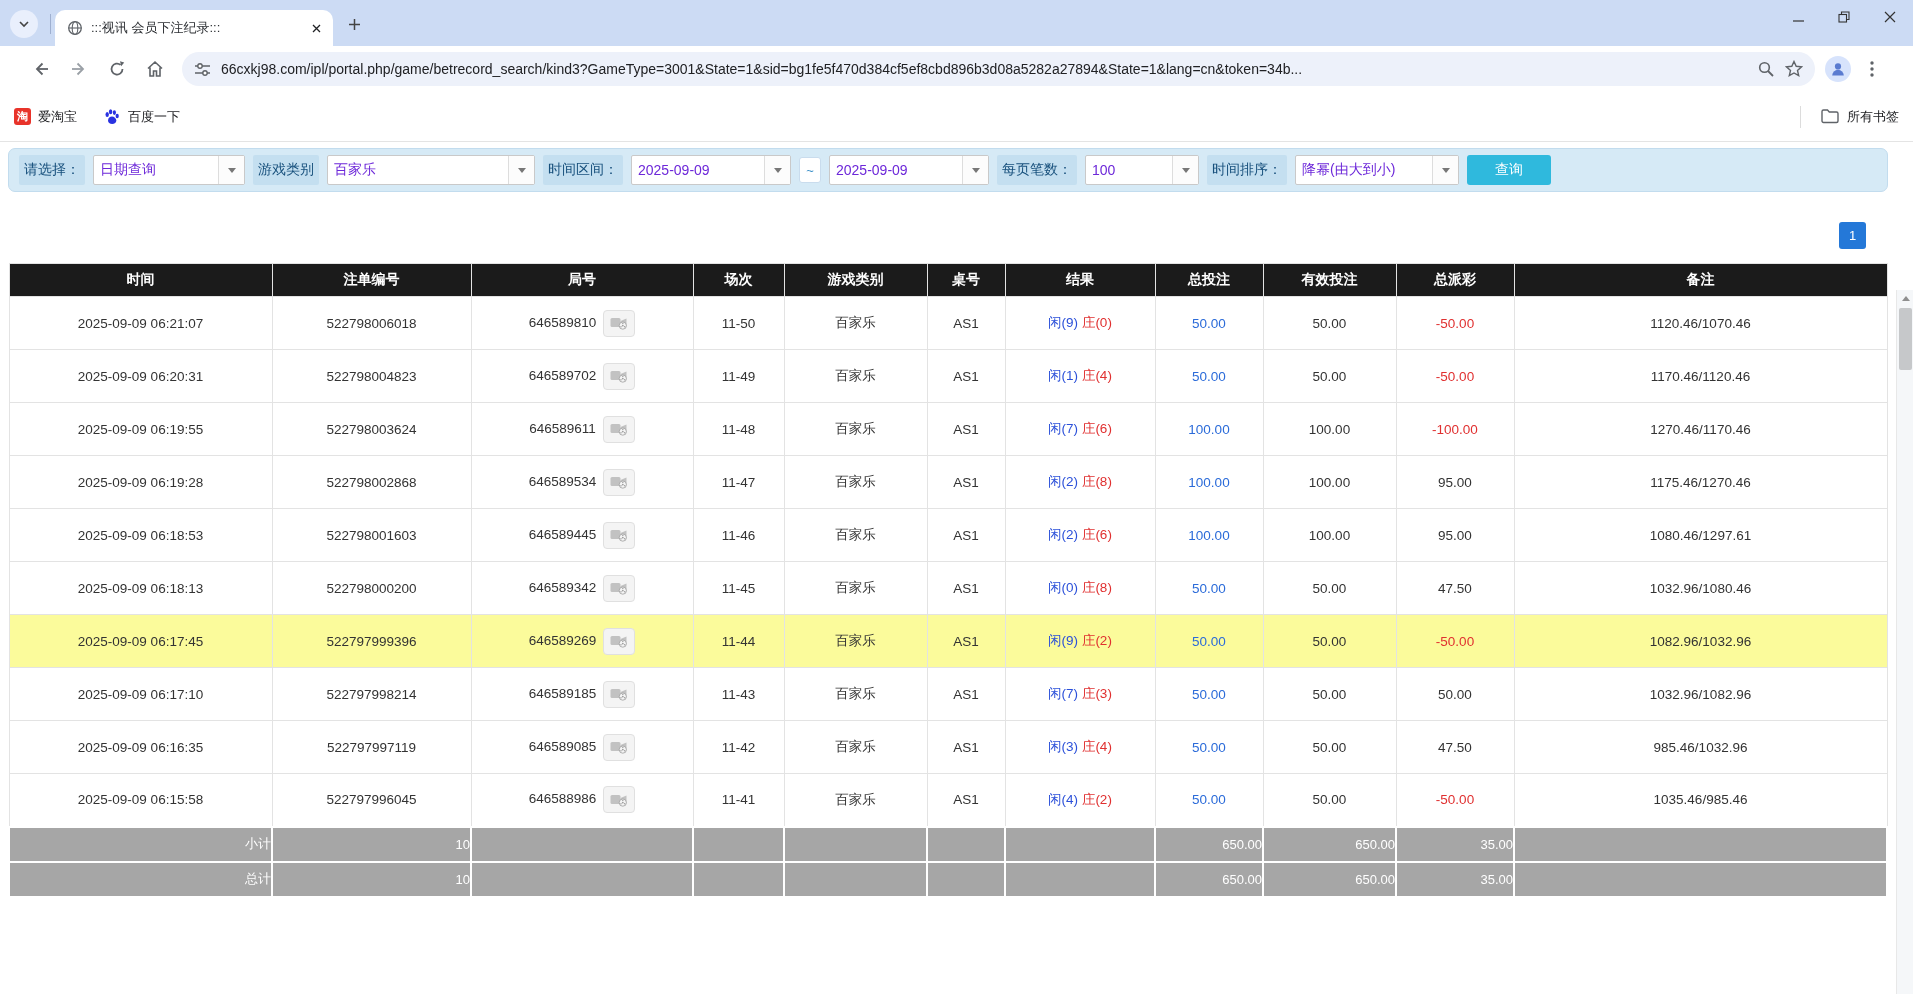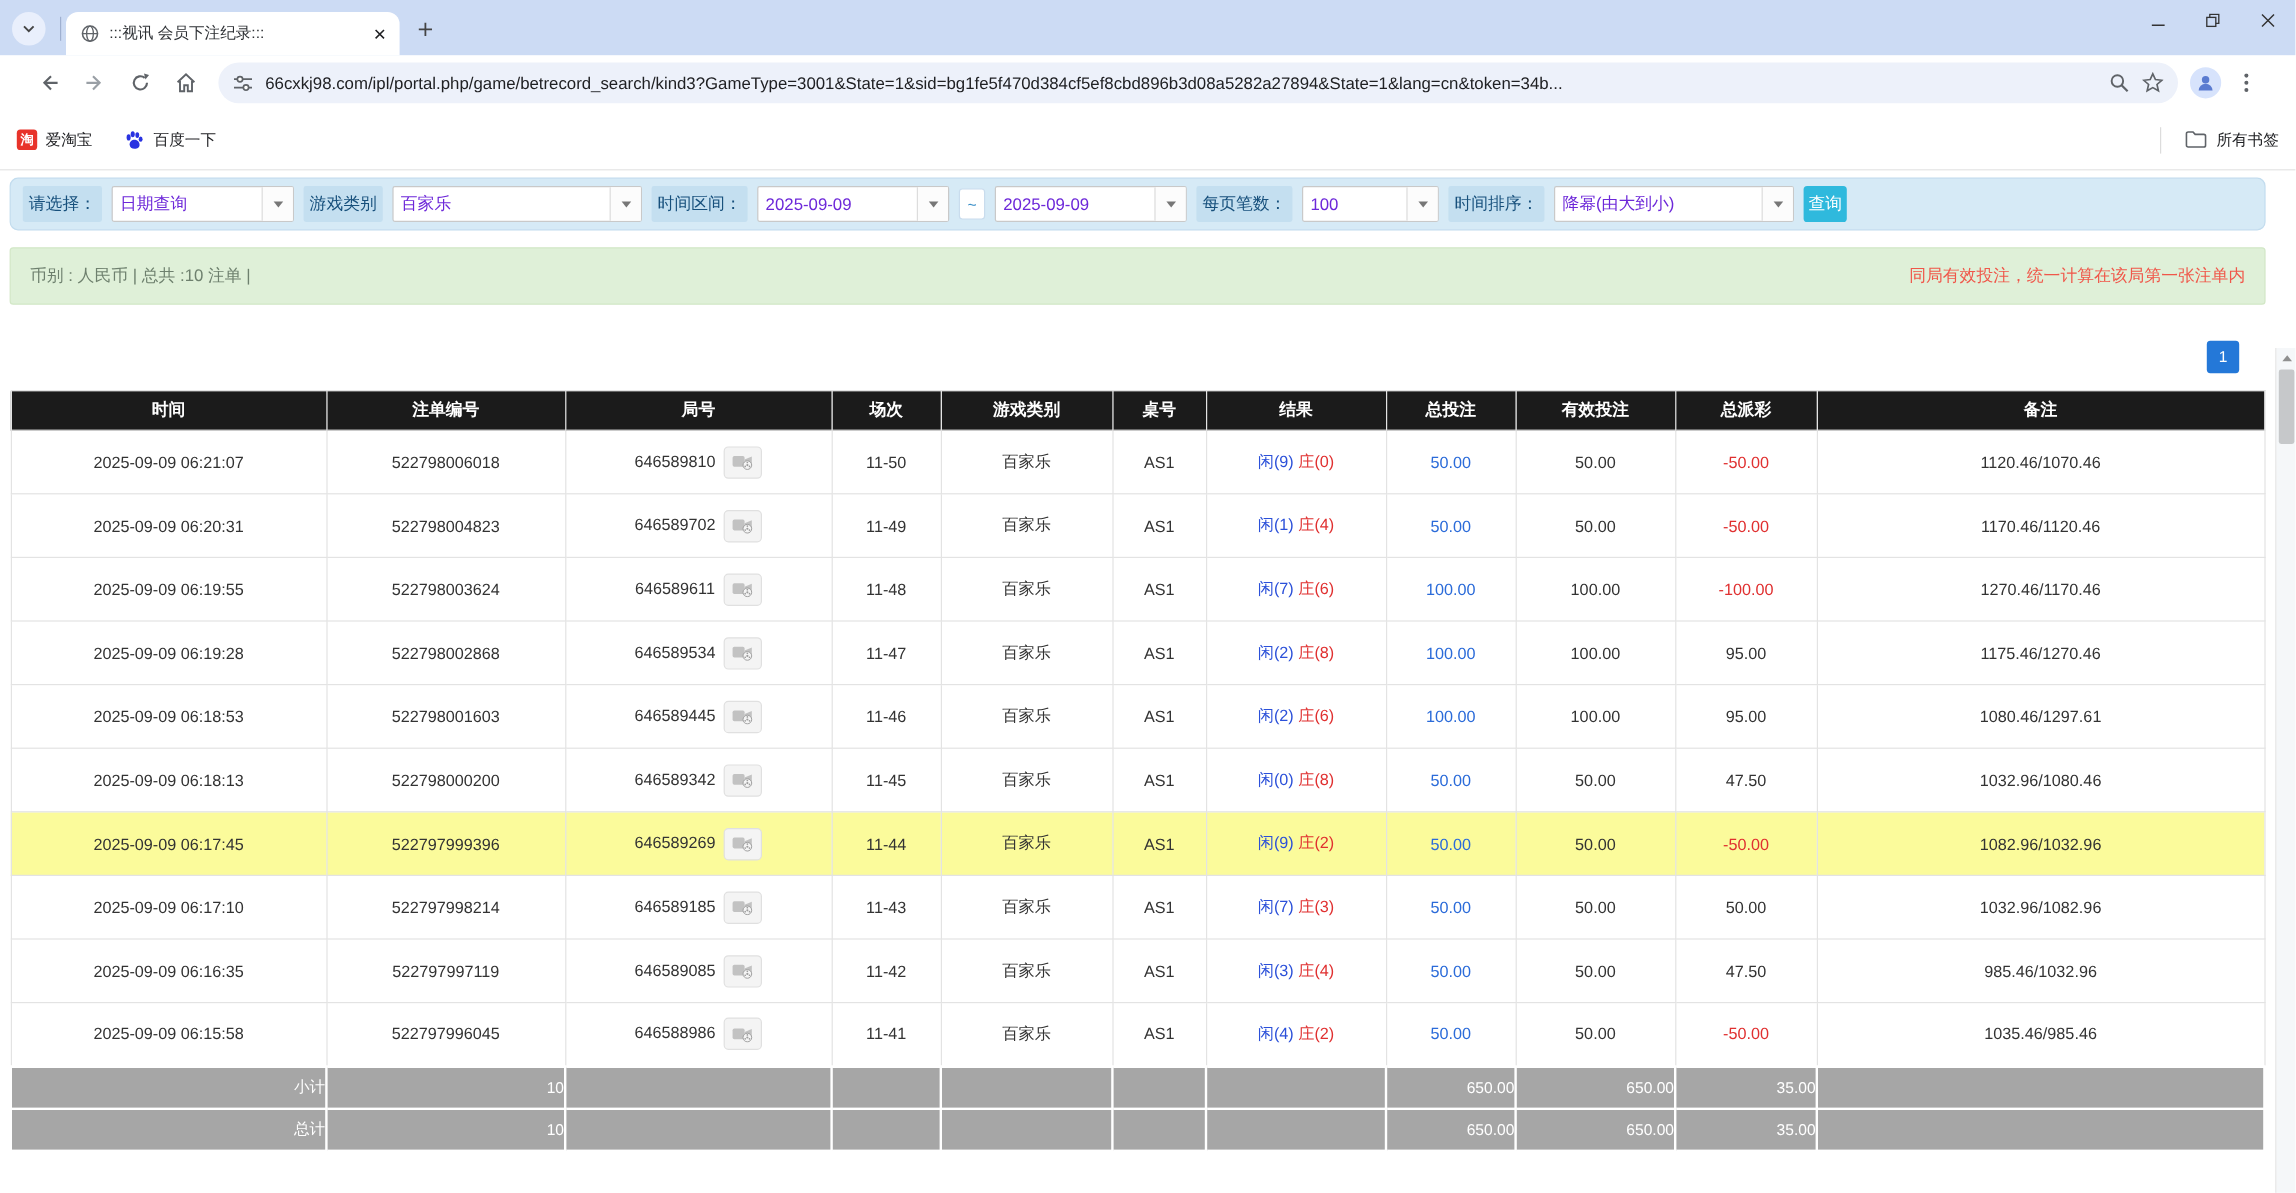--- a/index.html
+++ b/index.html
@@ -46,21 +46,21 @@
 
   .filterbar { margin:6px 8px 0; height:44px; background:#d6eaf6; border:1px solid #c2dcee; border-radius:7px;
     display:flex; align-items:center; padding:0 10px; gap:8px; font-size:14px; }
   .f-label { background:#c4dff0; color:#17507c; font-weight:normal; padding:6px 5px; border-radius:2px; white-space:nowrap; }
   .select { background:#fff; border:1px solid #c9c9c9; border-radius:2px; height:30px; display:flex; align-items:center; cursor:pointer; }
   .select .val { padding:0 6px; color:#6d28d9; flex:1; white-space:nowrap; }
   .select .arrow { width:26px; height:100%; border-left:1px solid #ddd; display:flex; align-items:center; justify-content:center; background:#fcfcfc; }
   .caret { width:0;height:0;border-left:4px solid transparent;border-right:4px solid transparent;border-top:5px solid #777; }
   .tilde-chip { background:#fff; border:1px solid #c9dced; color:#3a8fc8; border-radius:3px; width:22px; height:26px;
     display:flex; align-items:center; justify-content:center; font-size:13px; }
-  .search-btn { background:#2fb9dd; color:#fff; border:none; border-radius:3px; height:30px; padding:0 4px;
+  .search-btn { background:#2fb9dd; color:#fff; border:none; border-radius:3px; height:30px; padding:0 28px;
     font-size:14px; cursor:pointer; font-family:inherit; }
 
   .greenbar { margin:14px 8px 0; height:48px; background:#dff0d8; border:1px solid #d2e7c6; border-radius:3px;
     display:flex; align-items:center; justify-content:space-between; padding:0 16px; font-size:14px; }
   .greenbar .left { color:#6e806e; }
   .greenbar .right { color:#f0574a; }
 
   .pager { margin:30px 30px 0 8px; display:flex; justify-content:flex-end; }
   .pager button { width:27px; height:27px; background:#2478d8; color:#fff; border:none; border-radius:3px;
     font-size:13px; cursor:pointer; font-family:inherit; }
@@ -235,33 +235,29 @@
         </span>
     </div>
     <span class="f-label">每页笔数：</span>
     <div class="select" style="width:114px">
       <span class="val">100</span>
       <span class="arrow">
           <span class="caret"></span>
         </span>
     </div>
     <span class="f-label">时间排序：</span>
-    <div class="select" style="width:200px">
+    <div class="select" style="width:164px">
       <span class="val">降幂(由大到小)</span>
       <span class="arrow">
           <span class="caret"></span>
         </span>
     </div>
     <button class="search-btn">查询</button>
   </div>
 
-  <div class="greenbar">
-    <span class="left">币别 : 人民币 | 总共 :10 注单 |</span>
-    <span class="right">同局有效投注，统一计算在该局第一张注单内</span>
-  </div>
 
   <div class="pager">
     <button>1</button>
   </div>
 
   <table>
     <colgroup>
       <col style="width:263px">
         <col style="width:199px">
         <col style="width:222px">

